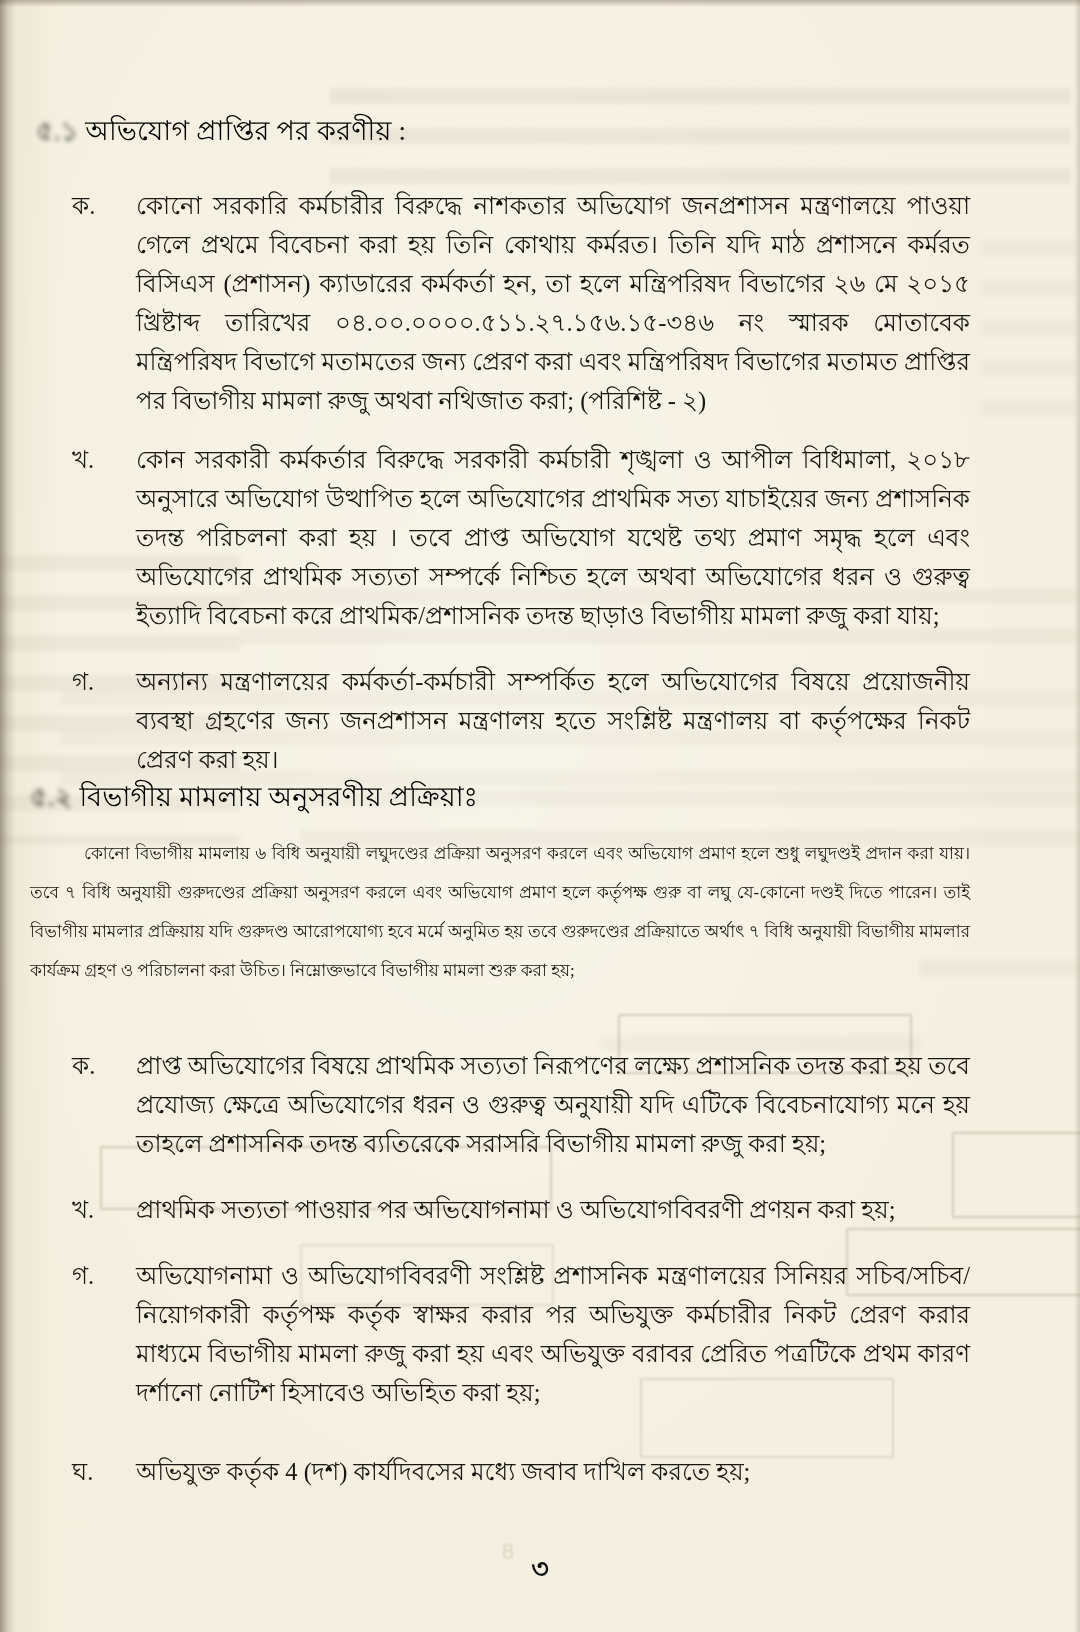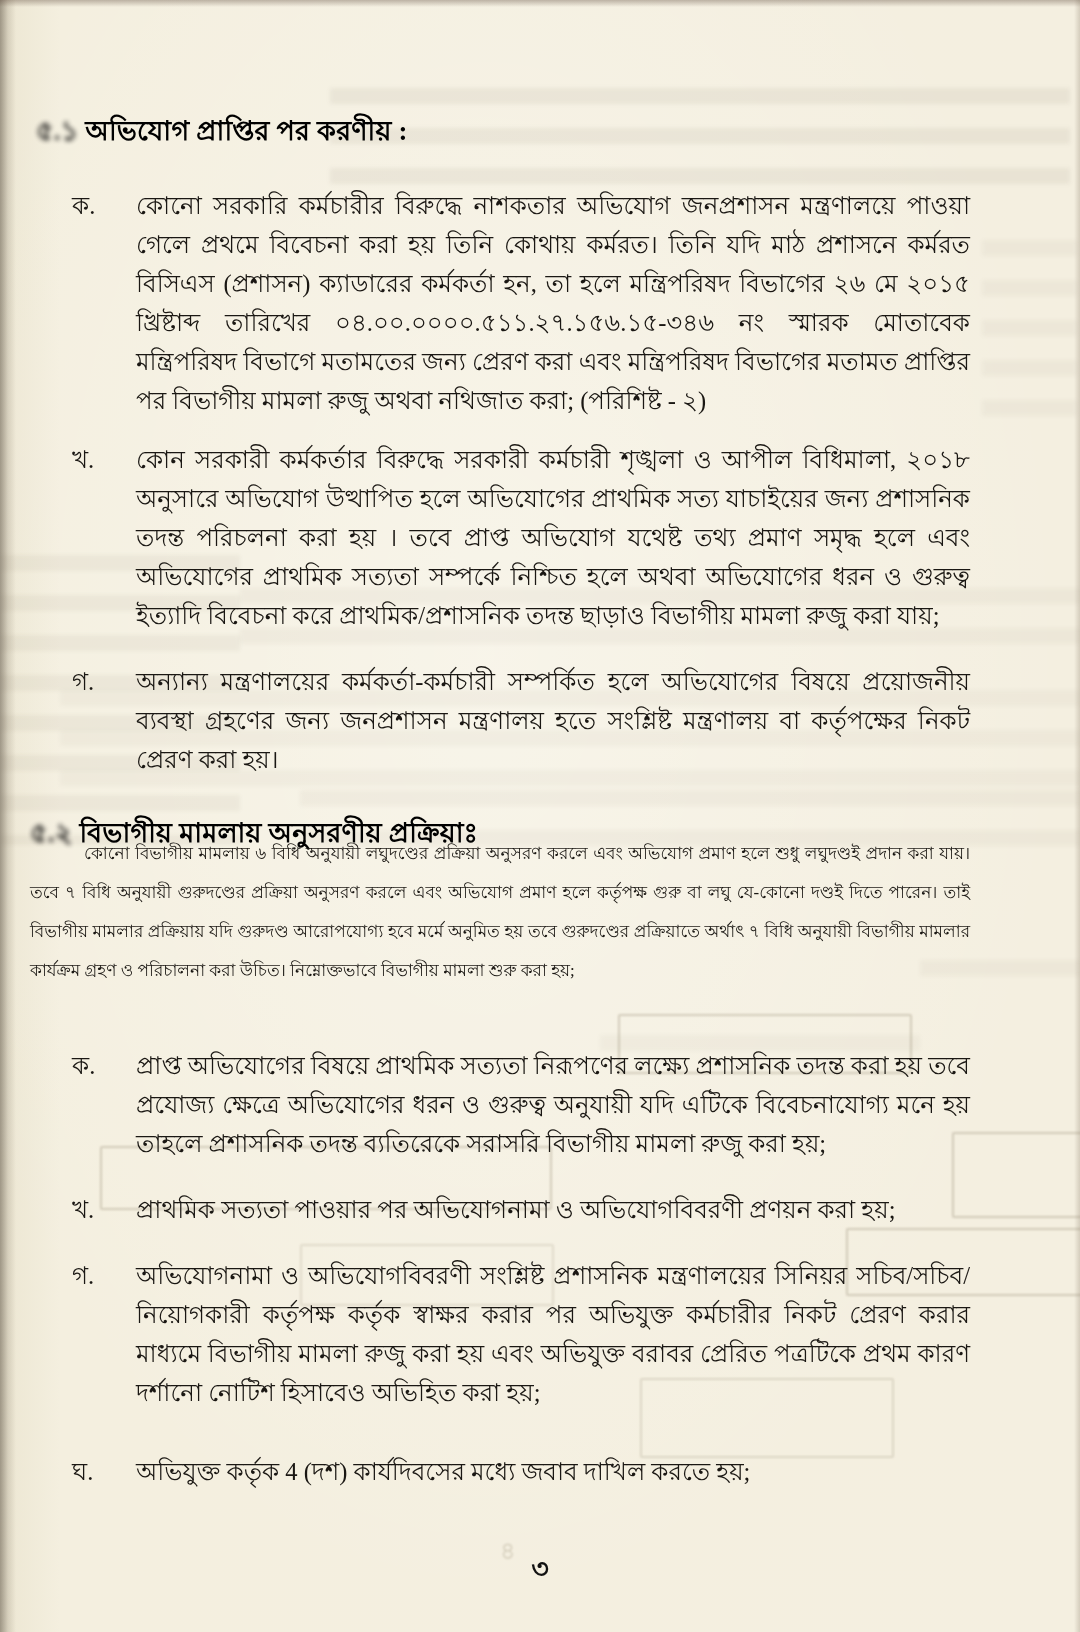--- a/index.html
+++ b/index.html
@@ -41,21 +41,21 @@
     opacity: 0.55;
   }
   .ghost-box {
     position: absolute;
     border: 2px solid rgba(150,138,116,0.35);
     border-radius: 2px;
     filter: blur(1px);
   }
   .heading {
     position: absolute;
-    font-weight: bold;
+    font-weight: normal;
     font-size: 27px;
     color: #000;
     white-space: nowrap;
     letter-spacing: 0.2px;
   }
   .smudged { filter: blur(2.6px); opacity: 0.85; }
   .half-smudged { filter: blur(0.6px); }
   .list-item {
     position: absolute;
     left: 72px;
@@ -136,21 +136,21 @@
   <div class="list-item" style="top:440px;">
     <div class="marker">খ.</div>
     <div class="item-text">কোন সরকারী কর্মকর্তার বিরুদ্ধে সরকারী কর্মচারী শৃঙ্খলা ও আপীল বিধিমালা, ২০১৮ অনুসারে অভিযোগ উত্থাপিত হলে অভিযোগের প্রাথমিক সত্য যাচাইয়ের জন্য প্রশাসনিক তদন্ত পরিচলনা করা হয় । তবে প্রাপ্ত অভিযোগ যথেষ্ট তথ্য প্রমাণ সমৃদ্ধ হলে এবং অভিযোগের প্রাথমিক সত্যতা সম্পর্কে নিশ্চিত হলে অথবা অভিযোগের ধরন ও গুরুত্ব ইত্যাদি বিবেচনা করে প্রাথমিক/প্রশাসনিক তদন্ত ছাড়াও বিভাগীয় মামলা রুজু করা যায়;</div>
   </div>
 
   <div class="list-item" style="top:662px;">
     <div class="marker">গ.</div>
     <div class="item-text">অন্যান্য মন্ত্রণালয়ের কর্মকর্তা-কর্মচারী সম্পর্কিত হলে অভিযোগের বিষয়ে প্রয়োজনীয় ব্যবস্থা গ্রহণের জন্য জনপ্রশাসন মন্ত্রণালয় হতে সংশ্লিষ্ট মন্ত্রণালয় বা কর্তৃপক্ষের নিকট প্রেরণ করা হয়।</div>
   </div>
 
-  <div class="heading" style="left:30px; top:812px;">
+  <div class="heading" style="left:30px; top:776px;">
     <span class="smudged">৫.২</span>
     <span>বিভাগীয় মামলায় অনুসরণীয় প্রক্রিয়াঃ</span>
   </div>
 
   <div class="paragraph" style="top:834px;">কোনো বিভাগীয় মামলায় ৬ বিধি অনুযায়ী লঘুদণ্ডের প্রক্রিয়া অনুসরণ করলে এবং অভিযোগ প্রমাণ হলে শুধু লঘুদণ্ডই প্রদান করা যায়। তবে ৭ বিধি অনুযায়ী গুরুদণ্ডের প্রক্রিয়া অনুসরণ করলে এবং অভিযোগ প্রমাণ হলে কর্তৃপক্ষ গুরু বা লঘু যে-কোনো দণ্ডই দিতে পারেন। তাই বিভাগীয় মামলার প্রক্রিয়ায় যদি গুরুদণ্ড আরোপযোগ্য হবে মর্মে অনুমিত হয় তবে গুরুদণ্ডের প্রক্রিয়াতে অর্থাৎ ৭ বিধি অনুযায়ী বিভাগীয় মামলার কার্যক্রম গ্রহণ ও পরিচালনা করা উচিত। নিম্নোক্তভাবে বিভাগীয় মামলা শুরু করা হয়;</div>
 
   <div class="list-item" style="top:1046px;">
     <div class="marker">ক.</div>
     <div class="item-text">প্রাপ্ত অভিযোগের বিষয়ে প্রাথমিক সত্যতা নিরূপণের লক্ষ্যে প্রশাসনিক তদন্ত করা হয় তবে প্রযোজ্য ক্ষেত্রে অভিযোগের ধরন ও গুরুত্ব অনুযায়ী যদি এটিকে বিবেচনাযোগ্য মনে হয় তাহলে প্রশাসনিক তদন্ত ব্যতিরেকে সরাসরি বিভাগীয় মামলা রুজু করা হয়;</div>
   </div>

